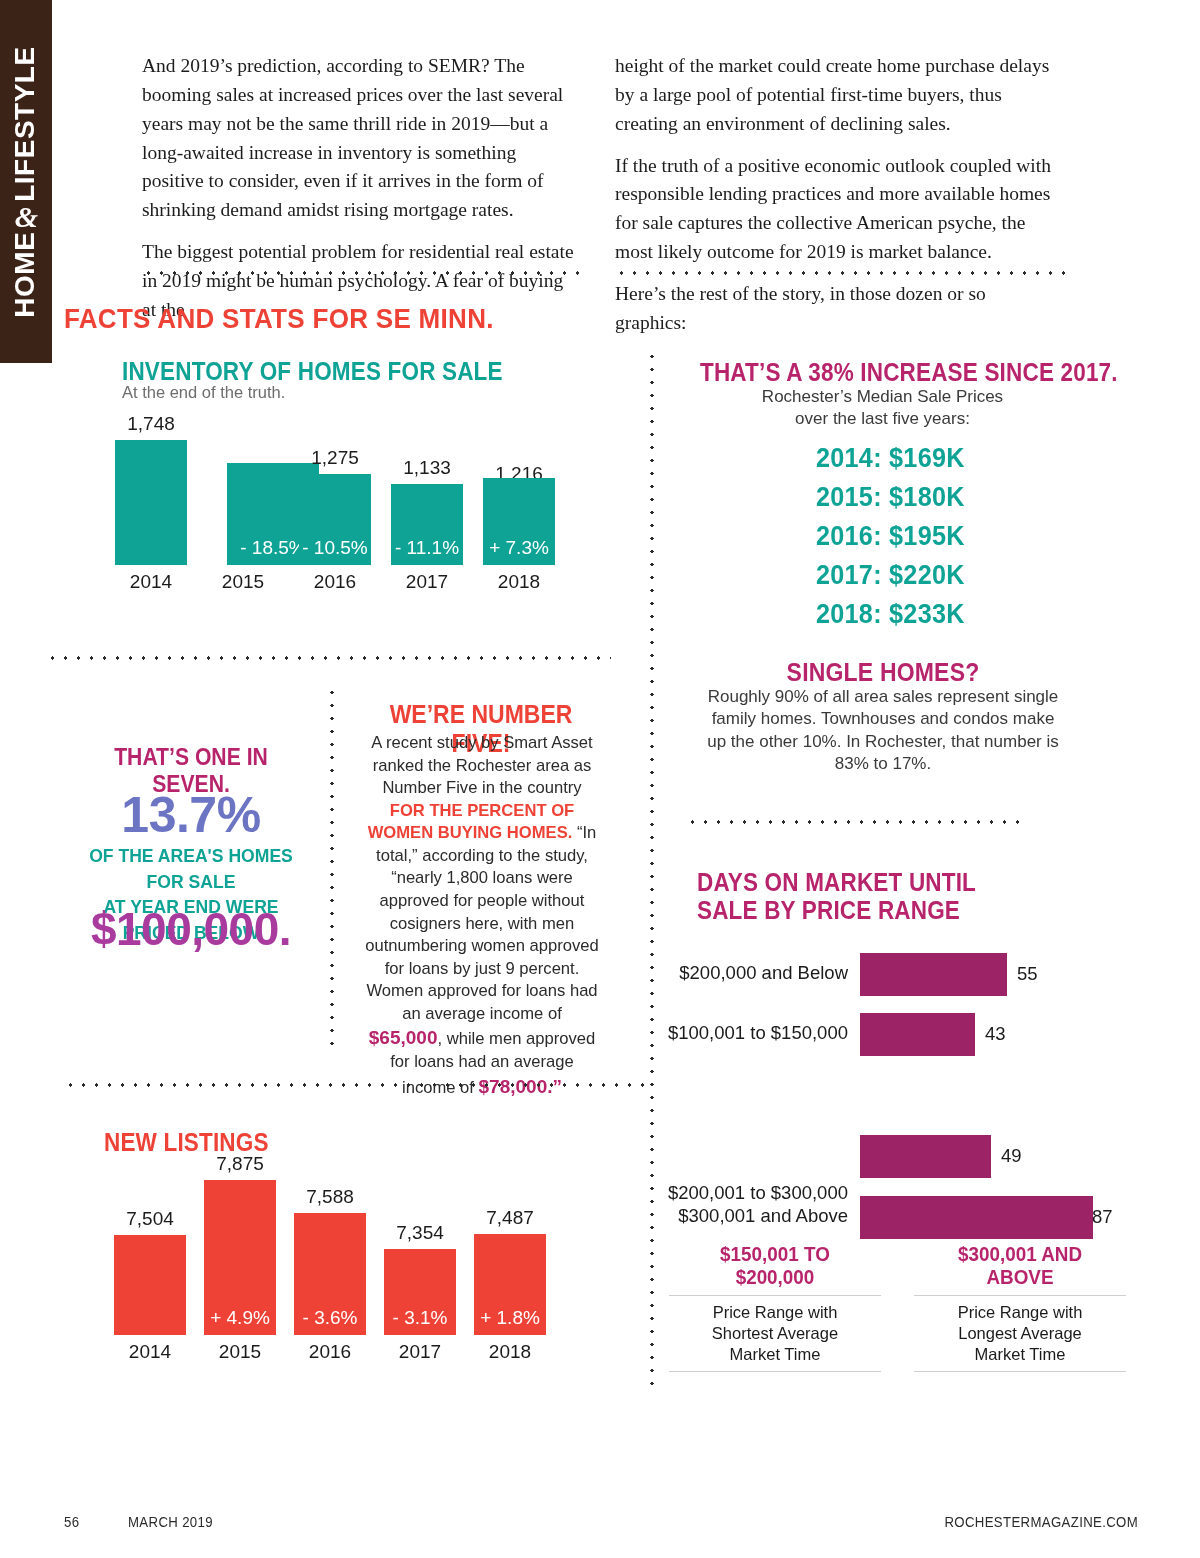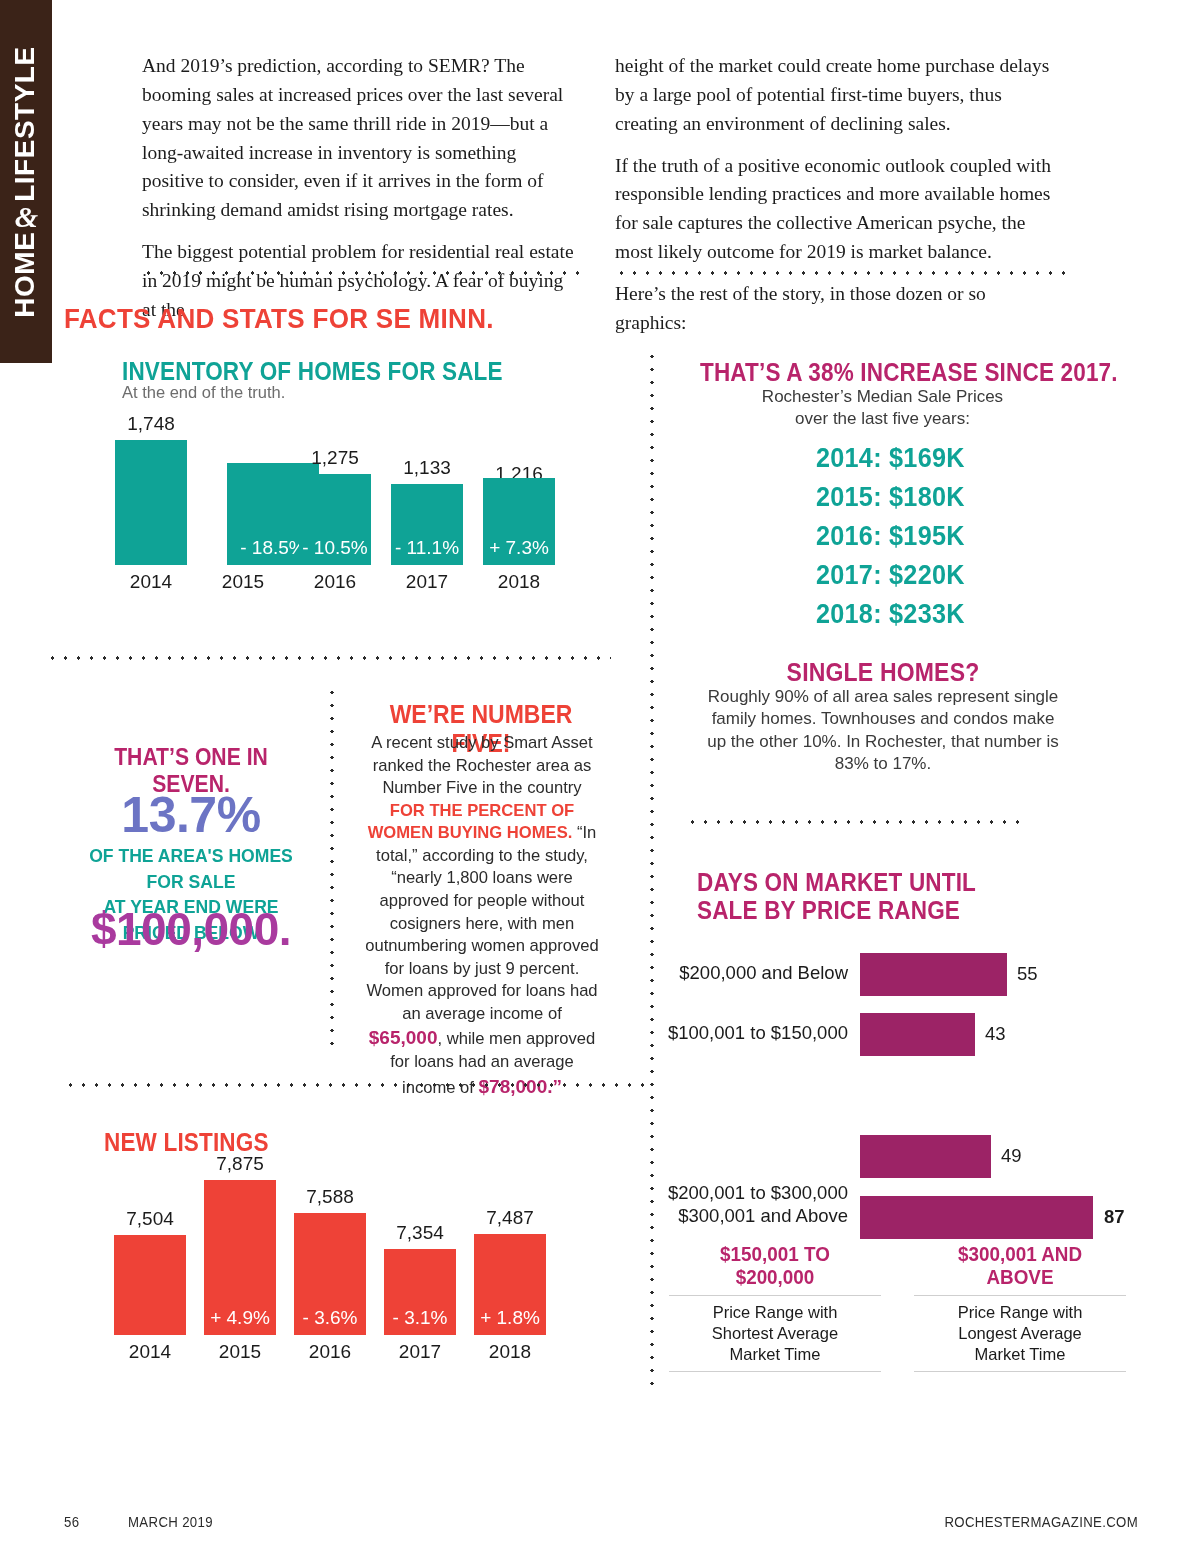--- a/index.html
+++ b/index.html
@@ -454,21 +454,21 @@
 
     <div class="hbar-row" style="left:0; top:182px; width:460px; height:58px;">
       <div class="hbar-label" style="left:0; width:188px; top:12px;margin-top:38px;">$200,001 to $300,000</div>
       <div class="hbar" style="left:200px; top:3px; width:131px; background:#9C2366;"></div>
       <div class="hbar-value" style="left:341px; top:13px;">49</div>
     </div>
 
     <div class="hbar-row" style="left:0; top:243px; width:460px; height:58px;">
       <div class="hbar-label" style="left:0; width:188px; top:12px;">$300,001 and Above</div>
       <div class="hbar" style="left:200px; top:3px; width:233px; background:#9C2366;"></div>
-      <div class="hbar-value" style="left:444px; top:13px;font-weight:bold;">87</div>
+      <div class="hbar-value" style="left:432px; top:13px;">87</div>
     </div>
   </div>
 
   <div class="prcard" style="left:669px; top:1243px;">
     <div class="pr-title">
       <div>$150,001 TO</div>
       <div>$200,000</div>
     </div>
     <div class="pr-rule"></div>
     <div class="pr-desc">

